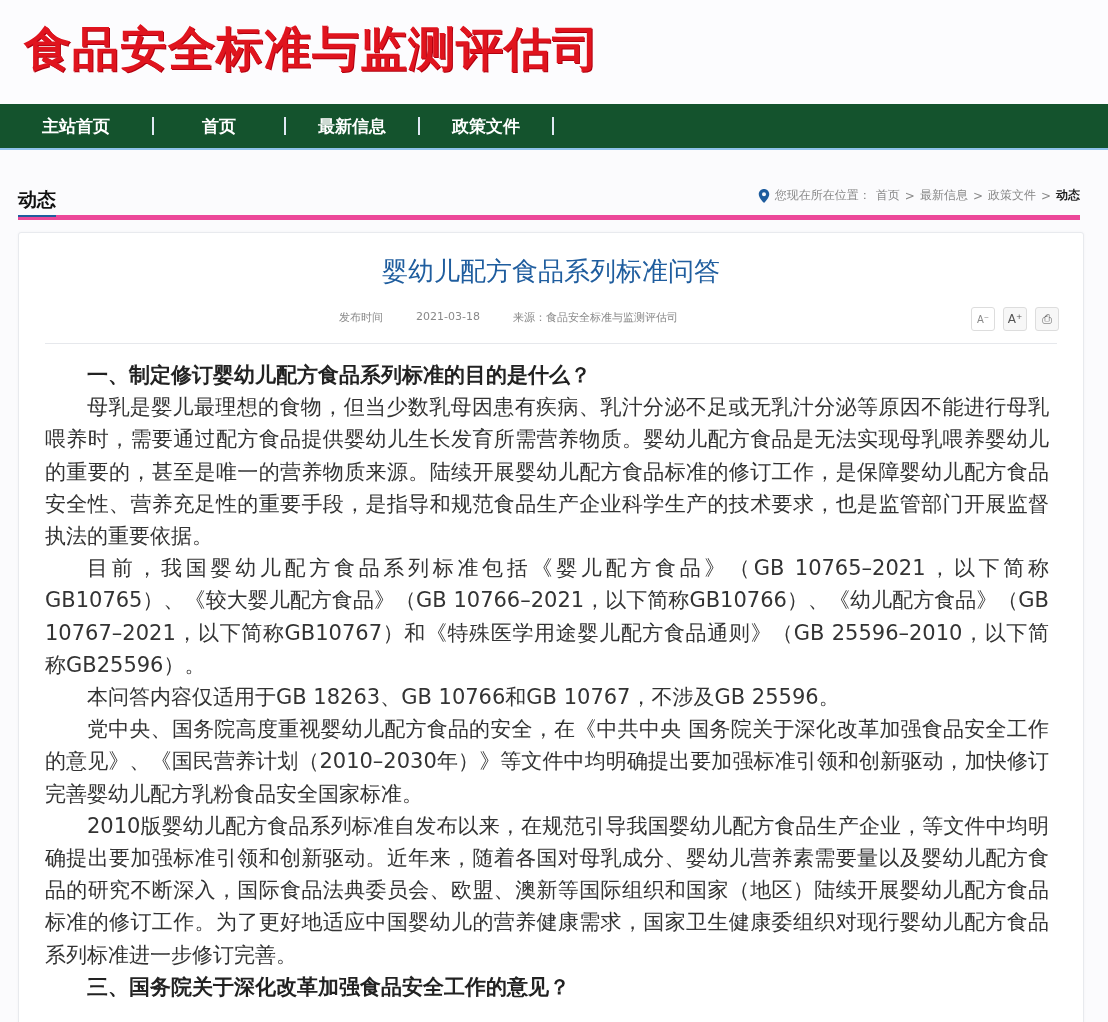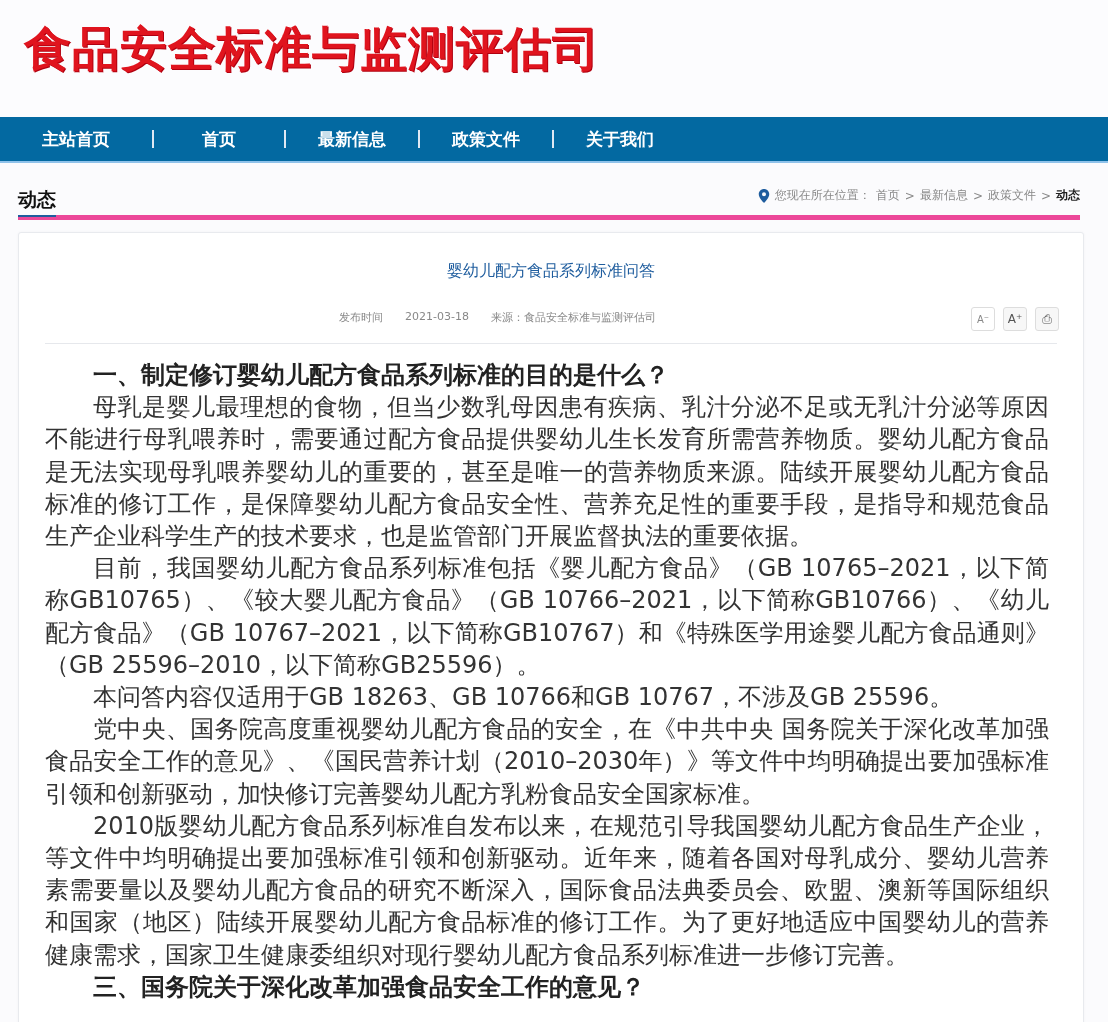--- a/index.html
+++ b/index.html
@@ -10,22 +10,22 @@
     color:#333;
   }
   .header { height:117px; position:relative; background:#fcfcfe; }
   .site-title {
     position:absolute; left:24px; top:18px;
     font-size:47px; font-weight:bold; color:#e0141e;
     letter-spacing:1px; line-height:62px;
     text-shadow:1px 1px 0 #b00010;
   }
   .nav {
-    position:absolute; left:0; top:117px; width:1108px; height:44px;
-    background:#0369a1; border-bottom:2px solid #8fc2ea;
+    position:absolute; left:0; top:104px; width:1108px; height:44px;
+    background:#14532d; border-bottom:2px solid #8fc2ea;
     display:flex; align-items:center;
   }
   .nav-item {
     color:#fff; font-size:17px; font-weight:bold; cursor:pointer;
     text-align:center; line-height:44px;
   }
   .nav-sep { width:2px; height:18px; background:#dfe8f3; }
   .section-head {
     position:absolute; left:18px; top:183px; width:1062px; height:32px;
     border-bottom:5px solid #ec4899;
@@ -40,60 +40,59 @@
   }
   .breadcrumb .pin { width:12px; height:14px; }
   .breadcrumb .current { color:#222; font-weight:bold; }
   .article {
     position:absolute; left:18px; top:232px; width:1064px; height:800px;
     background:#fff; border:1px solid #e8eaee; border-radius:3px;
     box-shadow:0 0 3px rgba(0,0,0,0.04);
   }
   .article-title {
     position:absolute; left:0; width:100%; top:22px; text-align:center;
-    font-size:16px; color:#1f5d9e; line-height:32px;
+    font-size:26px; color:#1f5d9e; line-height:32px;
   }
   .meta {
     position:absolute; left:320px; top:77px; font-size:11px; color:#888;
-    display:flex; gap:22px;
+    display:flex; gap:33px;
   }
   .tools { position:absolute; right:24px; top:74px; display:flex; gap:8px; }
   .tool-btn {
     width:22px; height:22px; border:1px solid #ddd; border-radius:3px;
     background:#f7f7f7; font-size:12px; color:#555;
     display:flex; align-items:center; justify-content:center; cursor:pointer;
   }
   .tool-btn.small { background:#fff; color:#888; font-size:10px; }
   .divider {
     position:absolute; left:26px; right:26px; top:110px; border-top:1px solid #e6e8ec;
   }
   .body {
     position:absolute; left:26px; top:126px; width:1004px;
-    font-size:24px; line-height:32.2px; color:#333; text-align:justify;
+    font-size:21px; line-height:32.2px; color:#333; text-align:justify;
   }
   .body p { margin:0; text-indent:2em; }
   .body p.q { font-weight:bold; color:#222; }
 </style>
 </head>
 <body>
 
 <div class="header">
   <div class="site-title">食品安全标准与监测评估司</div>
 </div>
 
 <div class="nav">
   <div class="nav-item" style="width:152px">主站首页</div>
   <div class="nav-sep"></div>
   <div class="nav-item" style="width:130px">首页</div>
   <div class="nav-sep"></div>
   <div class="nav-item" style="width:132px">最新信息</div>
   <div class="nav-sep"></div>
   <div class="nav-item" style="width:132px">政策文件</div>
   <div class="nav-sep"></div>
-  <div class="nav-item" style="width:132px">关于我们</div>
 </div>
 
 <div class="section-head">
   <div class="section-title">动态</div>
   <div class="breadcrumb">
     <svg class="pin" viewBox="0 0 12 16">
       <path d="M6 0C2.7 0 0 2.6 0 5.9 0 10.3 6 16 6 16s6-5.7 6-10.1C12 2.6 9.3 0 6 0zm0 8.2a2.3 2.3 0 1 1 0-4.6 2.3 2.3 0 0 1 0 4.6z" fill="#1f5d9e"></path>
     </svg>
     <span>您现在所在位置：</span>
     <span>首页</span>

